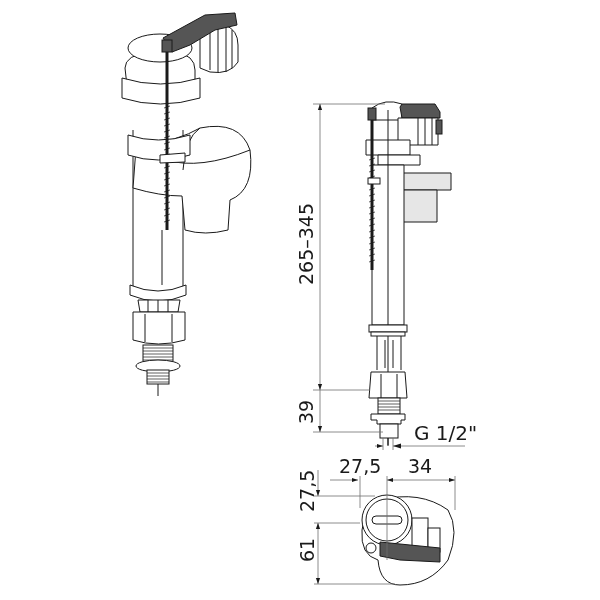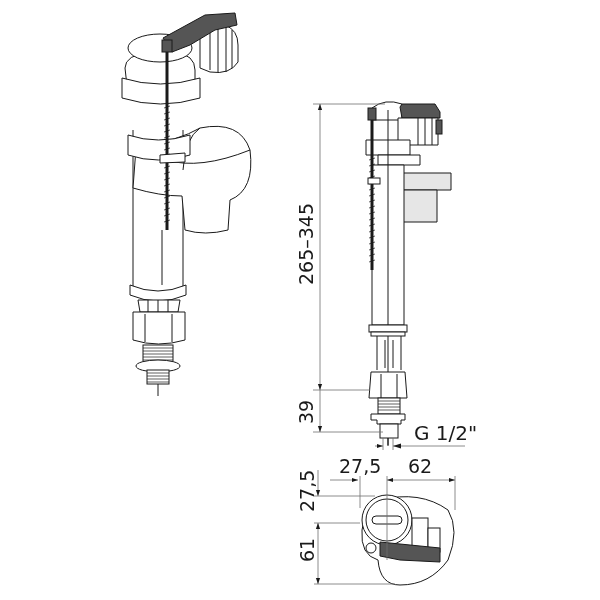--- a/index.html
+++ b/index.html
@@ -160,15 +160,15 @@
     <line class="dim" x1="314" y1="496" x2="375" y2="496"></line>
     <line class="dim" x1="314" y1="523" x2="360" y2="523"></line>
     <line class="dim" x1="314" y1="584" x2="395" y2="584"></line>
   </g>
 </svg>
 
 <div class="lbl vert" style="left:297px; top:285px;">265–345</div>
 <div class="lbl vert" style="left:297px; top:424px;">39</div>
 <div class="lbl" style="left:414px; top:423px; font-size:20px;">G 1/2"</div>
 <div class="lbl" style="left:339px; top:457px;">27,5</div>
-<div class="lbl" style="left:408px; top:457px;">62</div>
+<div class="lbl" style="left:408px; top:457px;">34</div>
 <div class="lbl vert" style="left:298px; top:512px;">27,5</div>
 <div class="lbl vert" style="left:298px; top:562px;">61</div>
 
 </body></html>

